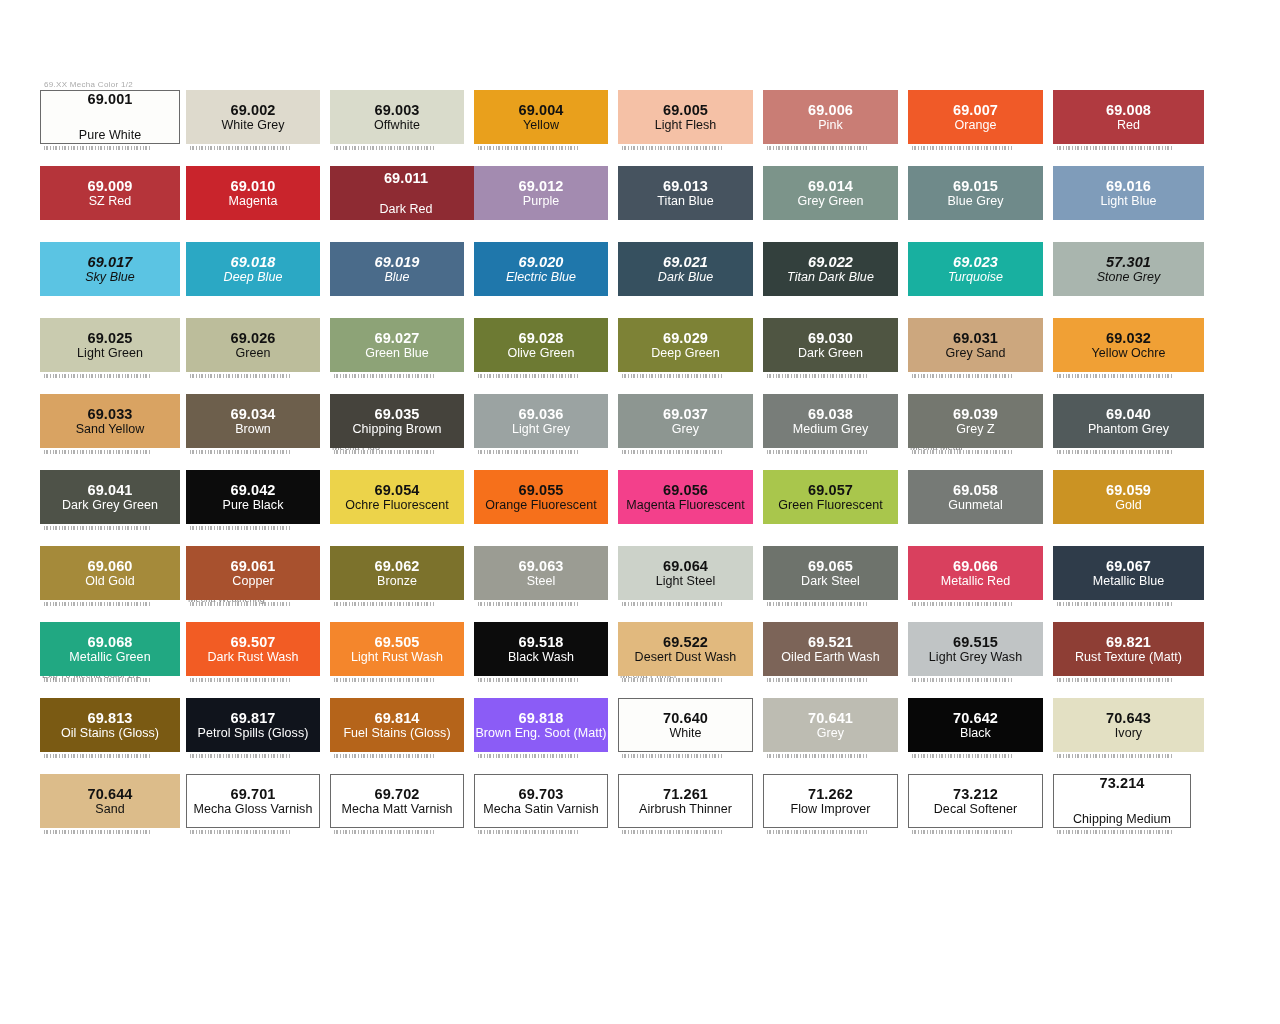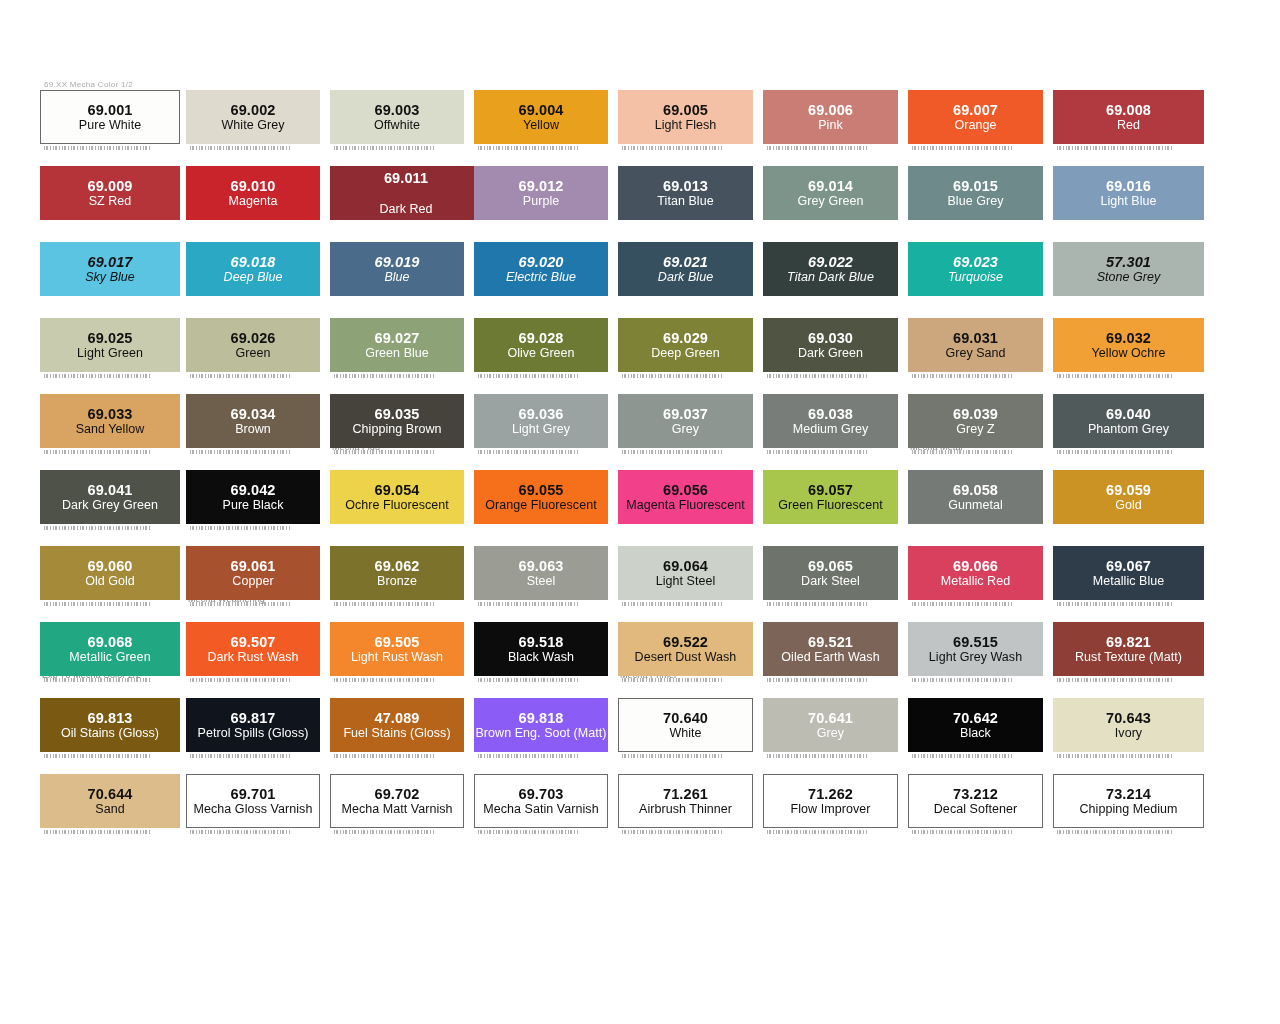--- a/index.html
+++ b/index.html
@@ -88,21 +88,21 @@
 <body>
 
 <div id="chart-sheet">
     <div class="faint-top" style="left: 44px; top: 80px;">69.XX Mecha Color 1/2</div>
     <div class="section-label" style="left: 332px; top: 442px;">Mecha Fluo</div>
     <div class="section-label" style="left: 910px; top: 442px;">Mecha Metal</div>
     <div class="section-label" style="left: 188px; top: 594px;">Mecha Weathering</div>
     <div class="section-label" style="left: 42px; top: 670px;">Exp 70 Mecha Color 2/2</div>
     <div class="section-label" style="left: 620px; top: 670px;">Mecha Primer</div>
     <div class="row" style="top: 78px;">
-      <div class="swatch outline" style="left: 40px; width: 140px; background: rgb(253, 253, 251); color: rgb(17, 17, 17);">
+      <div class="swatch outline" style="left: 40px; width: 140px; background: rgb(253, 253, 251); color: rgb(17, 17, 17); justify-content: space-between;">
         <div class="code">69.001</div>
         <div class="nm">Pure White</div>
       </div>
       <div class="barcode" style="left: 44px; top: 68px; width: 106px;"></div>
       <div class="swatch" style="left: 186px; width: 134px; background: rgb(222, 218, 205); color: rgb(17, 17, 17);">
         <div class="code">69.002</div>
         <div class="nm">White Grey</div>
       </div>
       <div class="barcode" style="left: 190px; top: 68px; width: 100px;"></div>
       <div class="swatch" style="left: 330px; width: 134px; background: rgb(217, 219, 203); color: rgb(17, 17, 17);">
@@ -413,21 +413,21 @@
         <div class="code">69.813</div>
         <div class="nm">Oil Stains (Gloss)</div>
       </div>
       <div class="barcode" style="left: 44px; top: 68px; width: 106px;"></div>
       <div class="swatch" style="left: 186px; width: 134px; background: rgb(16, 20, 28); color: rgb(255, 255, 255);">
         <div class="code">69.817</div>
         <div class="nm">Petrol Spills (Gloss)</div>
       </div>
       <div class="barcode" style="left: 190px; top: 68px; width: 100px;"></div>
       <div class="swatch" style="left: 330px; width: 134px; background: rgb(181, 100, 26); color: rgb(255, 255, 255);">
-        <div class="code">47.089</div>
+        <div class="code">69.814</div>
         <div class="nm">Fuel Stains (Gloss)</div>
       </div>
       <div class="barcode" style="left: 334px; top: 68px; width: 100px;"></div>
       <div class="swatch" style="left: 474px; width: 134px; background: #8b5cf6; color: rgb(255, 255, 255);">
         <div class="code">69.818</div>
         <div class="nm">Brown Eng. Soot (Matt)</div>
       </div>
       <div class="barcode" style="left: 478px; top: 68px; width: 100px;"></div>
       <div class="swatch outline" style="left: 618px; width: 135px; background: rgb(253, 253, 251); color: rgb(17, 17, 17);">
         <div class="code">70.640</div>
@@ -479,19 +479,19 @@
       <div class="swatch outline" style="left: 763px; width: 135px; background: rgb(255, 255, 255); color: rgb(17, 17, 17);">
         <div class="code">71.262</div>
         <div class="nm">Flow Improver</div>
       </div>
       <div class="barcode" style="left: 767px; top: 68px; width: 101px;"></div>
       <div class="swatch outline" style="left: 908px; width: 135px; background: rgb(255, 255, 255); color: rgb(17, 17, 17);">
         <div class="code">73.212</div>
         <div class="nm">Decal Softener</div>
       </div>
       <div class="barcode" style="left: 912px; top: 68px; width: 101px;"></div>
-      <div class="swatch outline" style="left: 1053px; width: 151px; background: rgb(255, 255, 255); color: rgb(17, 17, 17);">
+      <div class="swatch outline" style="left: 1053px; width: 138px; background: rgb(255, 255, 255); color: rgb(17, 17, 17); justify-content: space-between;">
         <div class="code">73.214</div>
         <div class="nm">Chipping Medium</div>
       </div>
       <div class="barcode" style="left: 1057px; top: 68px; width: 117px;"></div>
     </div>
   </div>
 
 </body></html>

